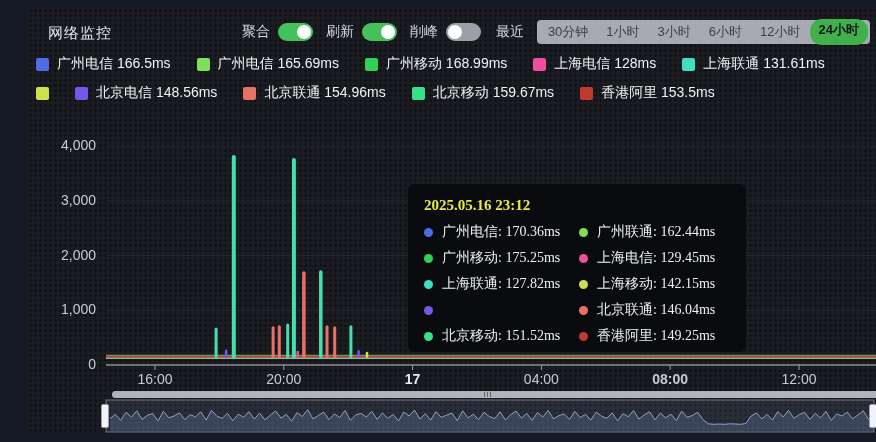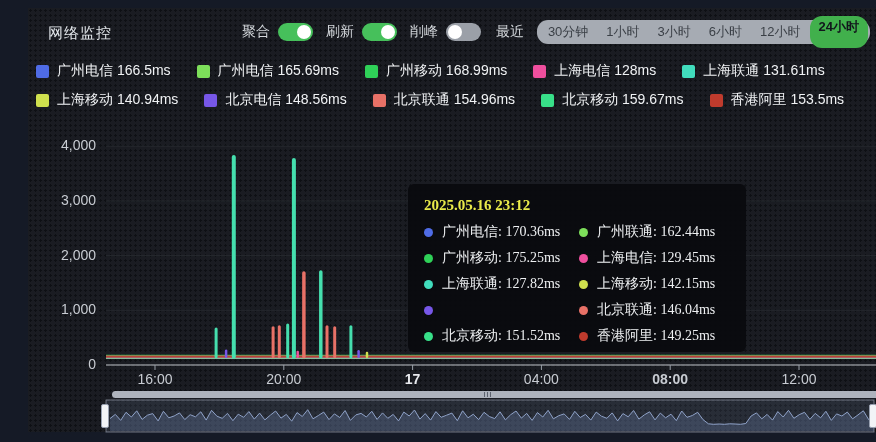--- a/index.html
+++ b/index.html
@@ -13,24 +13,24 @@
   .controls { position:absolute; top:12px; right:6px; display:flex; align-items:center; gap:13px; }
   .tgroup { display:flex; align-items:center; gap:8px; }
   .tlabel { font-size:14px; color:#d5d9dd; }
   .switch { position:relative; width:35px; height:18px; border-radius:9px; cursor:pointer; }
   .switch.on  { background:#46c05b; }
   .switch.off { background:#9ba0a8; }
   .switch .knob { position:absolute; top:2px; width:14px; height:14px; border-radius:50%; background:#fff; }
   .switch.on .knob { right:2px; }
   .switch.off .knob { left:2px; }
   .recent { font-size:14px; color:#d5d9dd; margin-left:2px; }
-  .ranges { display:flex; align-items:center; background:#a6abb3; border-radius:11px; height:24px; padding:0 2px; }
+  .ranges { display:flex; align-items:center; background:#a6abb3; border-radius:4px; height:24px; padding:0 2px; }
   .range { padding:0 9px; font-size:13px; color:#3a3f46; line-height:24px; white-space:nowrap; }
-  .range.active { background:#41b04c; color:#12161c; border-radius:12px; height:32px; line-height:22px; font-weight:bold; }
-  .legend { position:absolute; left:8px; top:54px; display:flex; flex-direction:column; gap:11px; }
+  .range.active { background:#41b04c; color:#12161c; border-radius:12px; height:26px; line-height:22px; font-weight:bold; }
+  .legend { position:absolute; left:8px; top:47px; display:flex; flex-direction:column; gap:11px; }
   .legend-row { display:flex; gap:26px; }
   .legend-item { display:flex; align-items:center; gap:8px; cursor:pointer; }
   .legend-swatch { width:13px; height:13px; border-radius:2px; flex:0 0 13px; }
   .legend-label { font-size:14px; color:#f0f2f4; font-weight:500; white-space:nowrap; }
   #chart-svg { position:absolute; left:0; top:0; }
   .ylab { position:absolute; width:60px; text-align:right; font-size:14px; color:#c8ccd2; }
   .xlab { position:absolute; transform:translateX(-50%); font-size:14px; color:#c8ccd2; white-space:nowrap; }
   .tooltip { position:absolute; left:380px; top:176px; width:338px; height:168px;
     background:rgba(9,10,15,.96); border-radius:6px; padding:13px 16px; z-index:5;font-family:Liberation Serif, serif; }
   .tooltip-title { font-size:15px; font-weight:bold; }
@@ -102,21 +102,20 @@
           <span class="legend-label">上海电信 128ms</span>
         </div>
         <div class="legend-item">
           <span class="legend-swatch" style="background: rgb(65, 221, 189);"></span>
           <span class="legend-label">上海联通 131.61ms</span>
         </div>
       </div>
       <div class="legend-row">
         <div class="legend-item">
           <span class="legend-swatch" style="background: rgb(207, 224, 78);"></span>
-          <span class="legend-label">上海移动 140.94ms</span>
         </div>
         <div class="legend-item">
           <span class="legend-swatch" style="background: rgb(119, 87, 232);"></span>
           <span class="legend-label">北京电信 148.56ms</span>
         </div>
         <div class="legend-item">
           <span class="legend-swatch" style="background: rgb(232, 113, 103);"></span>
           <span class="legend-label">北京联通 154.96ms</span>
         </div>
         <div class="legend-item">

